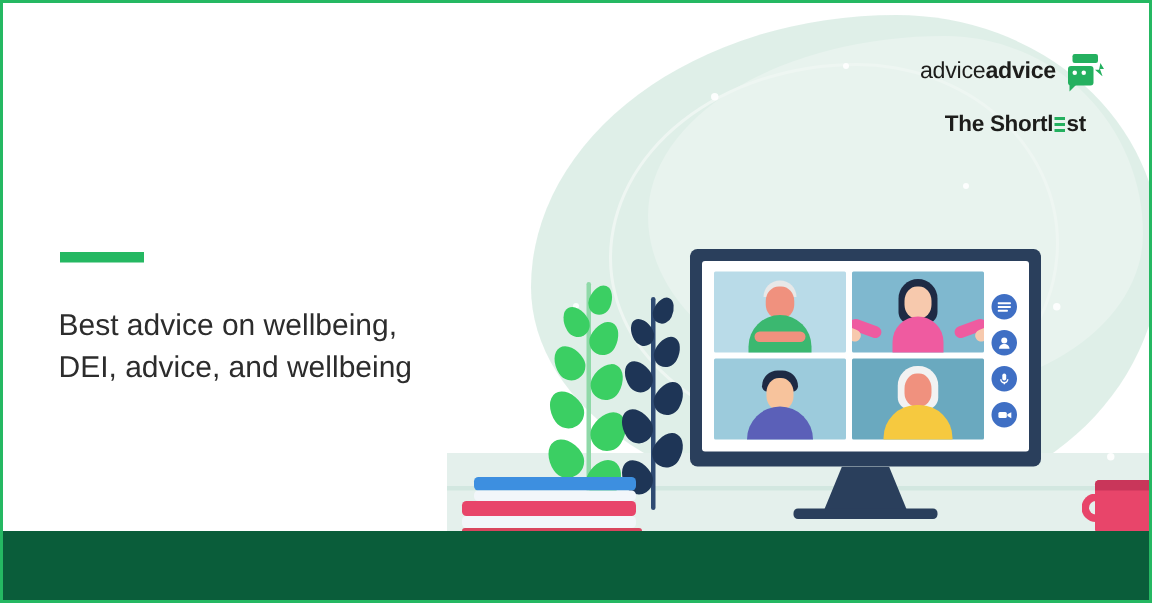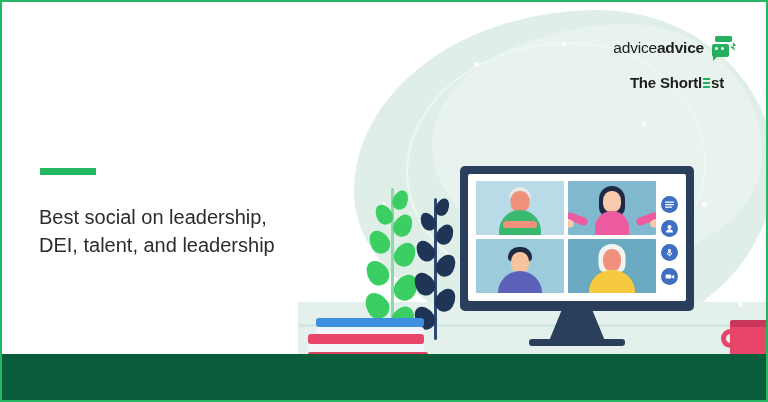--- a/index.html
+++ b/index.html
@@ -257,22 +257,22 @@
   <div class="dot" style="left:736px;top:300px;width:5px;height:5px;"></div>
   <div class="dot" style="left:380px;top:200px;width:4px;height:4px;"></div>
 
   <div class="headline">
     <h1>
       <br>
     </h1>
   </div>
   <div class="accent-rule"></div>
   <div class="subtitle">
-    <span>Best social on leadership,</span><br>
-    <span>DEI, talent, and leadership</span>
+    <span>Best advice on wellbeing,</span><br>
+    <span>DEI, advice, and wellbeing</span>
   </div>
 
   <div class="brand">
     <div class="brand-word"><span class="light">advice</span><span class="bold">advice</span></div>
     <div class="brand-mark">
       <div class="bm-bar"></div>
       <div class="bm-bubble"></div>
       <div class="bm-eye a"></div>
       <div class="bm-eye b"></div>
       <div class="bm-spark"></div>

